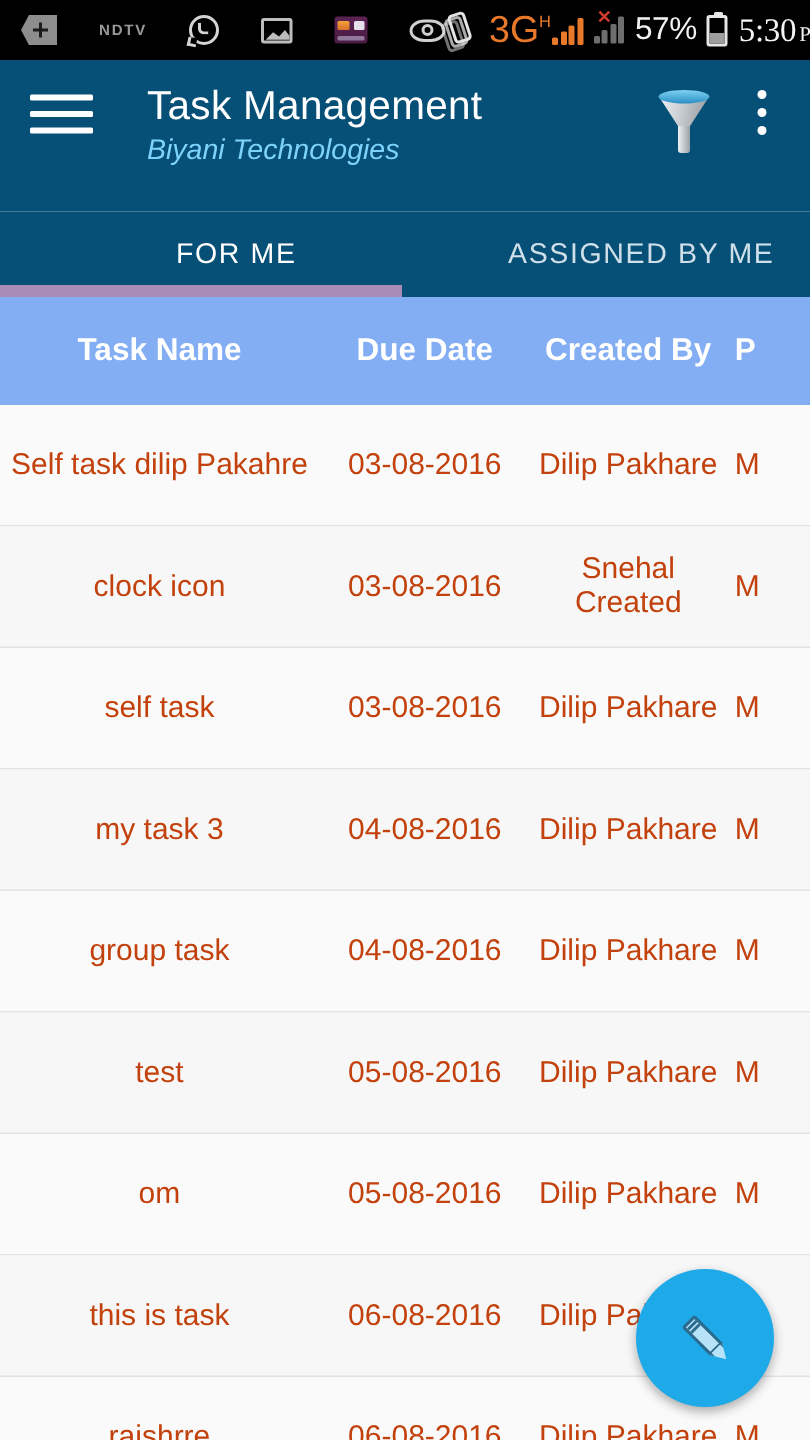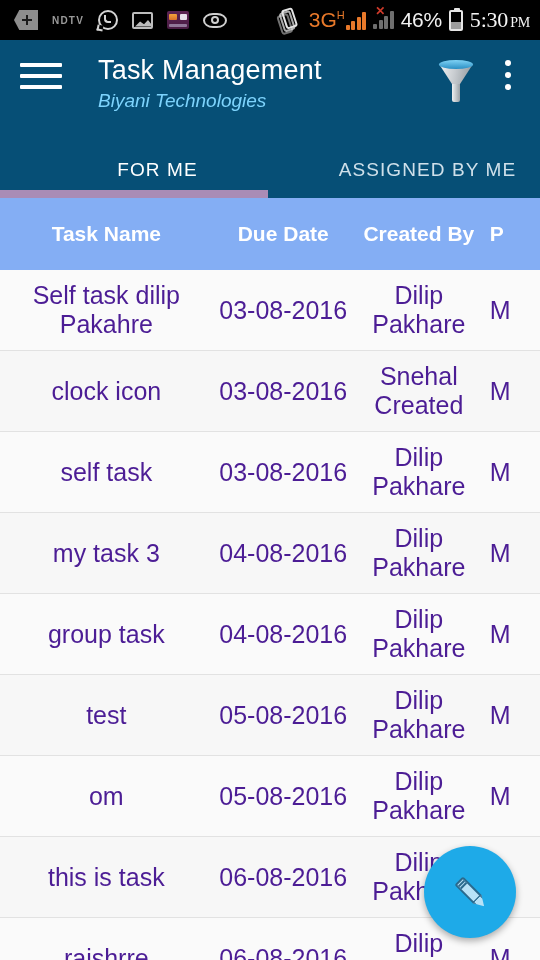--- a/index.html
+++ b/index.html
@@ -9,21 +9,21 @@
     font-family:"Liberation Sans", sans-serif;
     overflow:hidden;
   }
   #app { position:relative; width:540px; height:960px; overflow:hidden; }
 
   
   .statusbar {
     position:relative; height:40px; background:#000;
     display:flex; align-items:center;
   }
-  .sb-left { display:flex; align-items:center; gap:14px; padding-left:14px; flex:1; }
+  .sb-left { display:flex; align-items:center; gap:28px; padding-left:14px; flex:1; }
   .sb-right { display:flex; align-items:center; gap:7px; padding-right:10px; }
 
   .ic-back {
     width:24px; height:20px; position:relative;
     background:#8d8d8d;
     clip-path:polygon(0% 50%, 22% 0%, 100% 0%, 100% 100%, 22% 100%);
     display:flex; align-items:center; justify-content:center;
   }
   .ic-back::before, .ic-back::after {
     content:""; position:absolute; background:#1b1b1b;
@@ -88,21 +88,21 @@
 
   .ic-nfc { width:22px; height:24px; position:relative; transform:rotate(-18deg); }
   .ic-nfc i {
     position:absolute; border:2px solid #e4e4e4; border-radius:3px; display:block;
   }
   .ic-nfc i:nth-child(1){ left:4px; top:0px; width:12px; height:20px; }
   .ic-nfc i:nth-child(2){ left:1px; top:2px; width:12px; height:20px; opacity:.75; }
   .ic-nfc i:nth-child(3){ left:-2px; top:4px; width:12px; height:20px; opacity:.5; }
 
   .net3g { display:flex; align-items:flex-end; gap:1px; }
-  .net3g .lbl { color:#e8792a; font-size:21px; font-weight:normal; line-height:20px; }
+  .net3g .lbl { color:#e8792a; font-size:25px; font-weight:normal; line-height:20px; }
   .net3g .sup { color:#e8792a; font-size:11px; line-height:11px; align-self:flex-start; margin-left:-1px; }
   .bars { display:flex; align-items:flex-end; gap:1.5px; height:18px; }
   .bars span { width:4px; border-radius:1px; }
   .bars.orange span { background:#e8792a; }
   .bars.grey span { background:#6e6e6e; }
   .bars span:nth-child(1){ height:5px; }
   .bars span:nth-child(2){ height:9px; }
   .bars span:nth-child(3){ height:13px; }
   .bars span:nth-child(4){ height:18px; }
   .simx { position:relative; display:flex; align-items:flex-end; }
@@ -174,21 +174,21 @@
 
   
   .table-head {
     background:#84aef4; height:72px; display:flex; align-items:center;
     color:#ffffff; font-weight:bold; font-size:21px;
   }
   .table-body { background:#fafafa; }
   .trow {
     height:81px; display:flex; align-items:center;
     border-bottom:1px solid #e2e2e2; background:#fafafa;
-    color:#4c1d95; font-size:25px;
+    color:#c2410c; font-size:20px;
   }
   .trow:nth-child(even){ background:#f7f7f7; }
   .c-name  { width:228px; text-align:center; padding:0 6px; }
   .c-date  { width:152px; text-align:center; }
   .c-by    { width:140px; text-align:center; }
   .c-pri   { width:60px; text-align:left; padding-left:6px; overflow:hidden; white-space:nowrap; }
   .table-head .c-name { text-align:center; }
 
   
   .fab {
@@ -260,21 +260,21 @@
       </div>
       <div class="simx">
         <span class="x">✕</span>
         <div class="bars grey">
             <span></span>
             <span></span>
             <span></span>
             <span></span>
           </div>
       </div>
-      <span class="batt-pct">46%</span>
+      <span class="batt-pct">57%</span>
       <div class="batt">
           <div class="fill"></div>
         </div>
       <span class="clock"><span>5:30</span><span class="ampm">PM</span></span>
     </div>
   </div>
 
   <div class="appbar">
     <div class="hamburger">
       <span></span>

